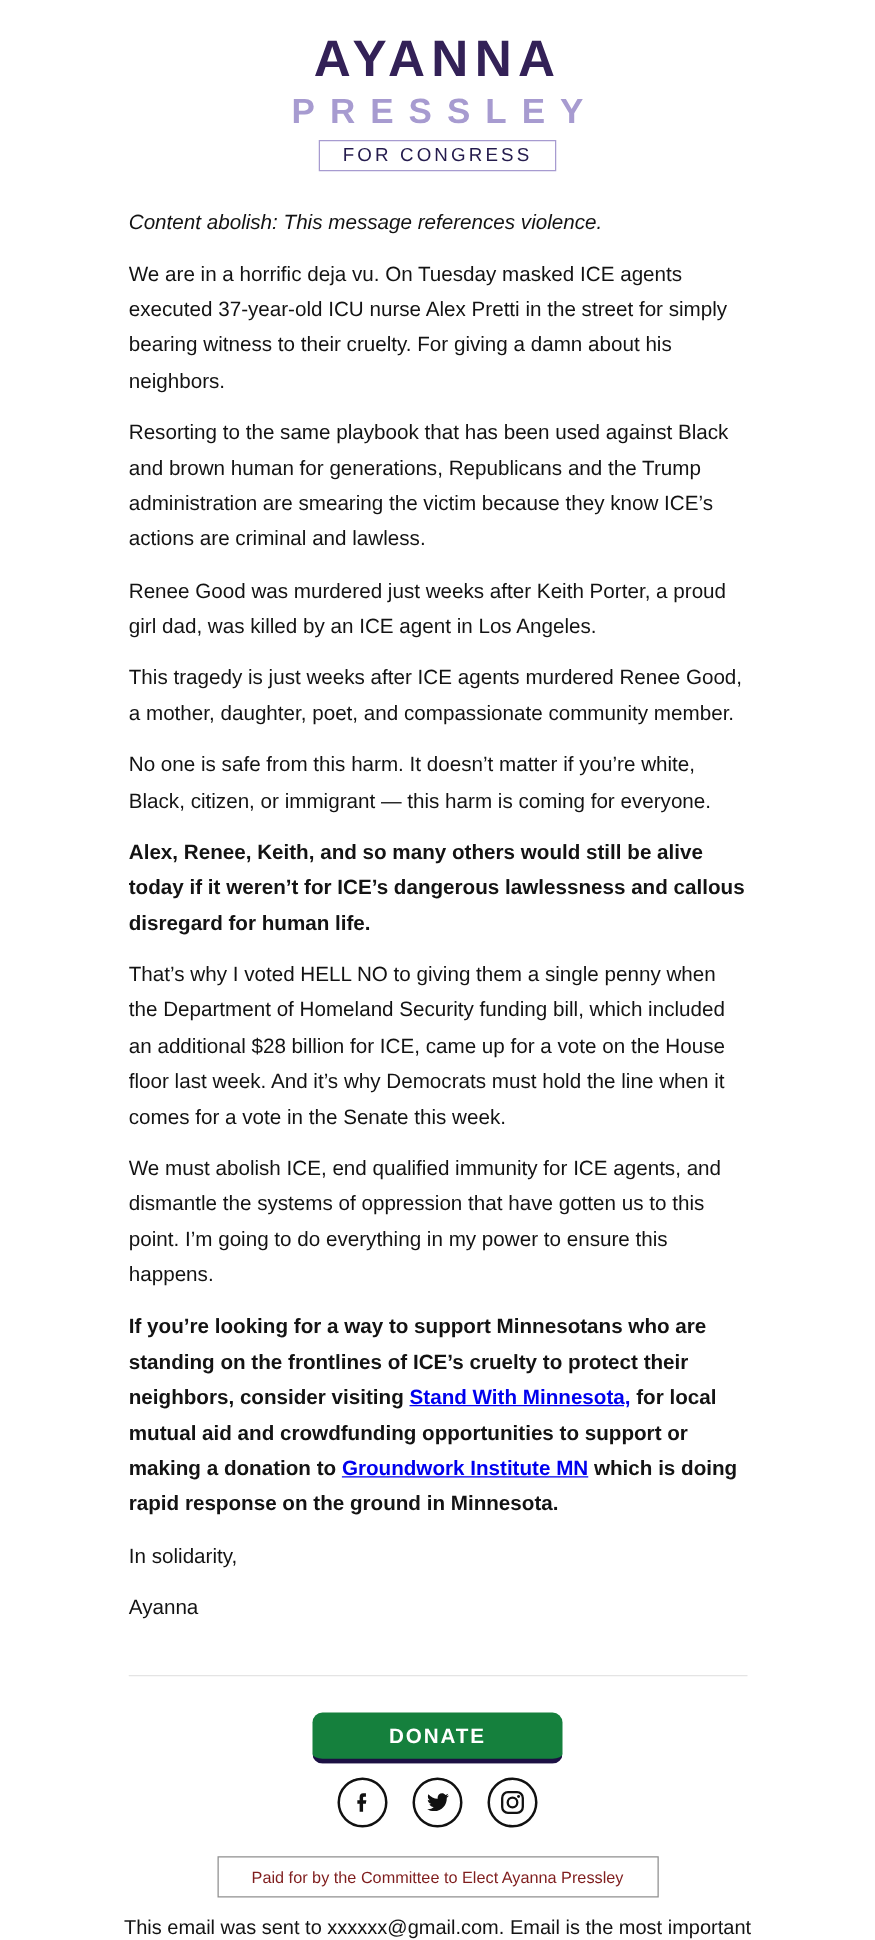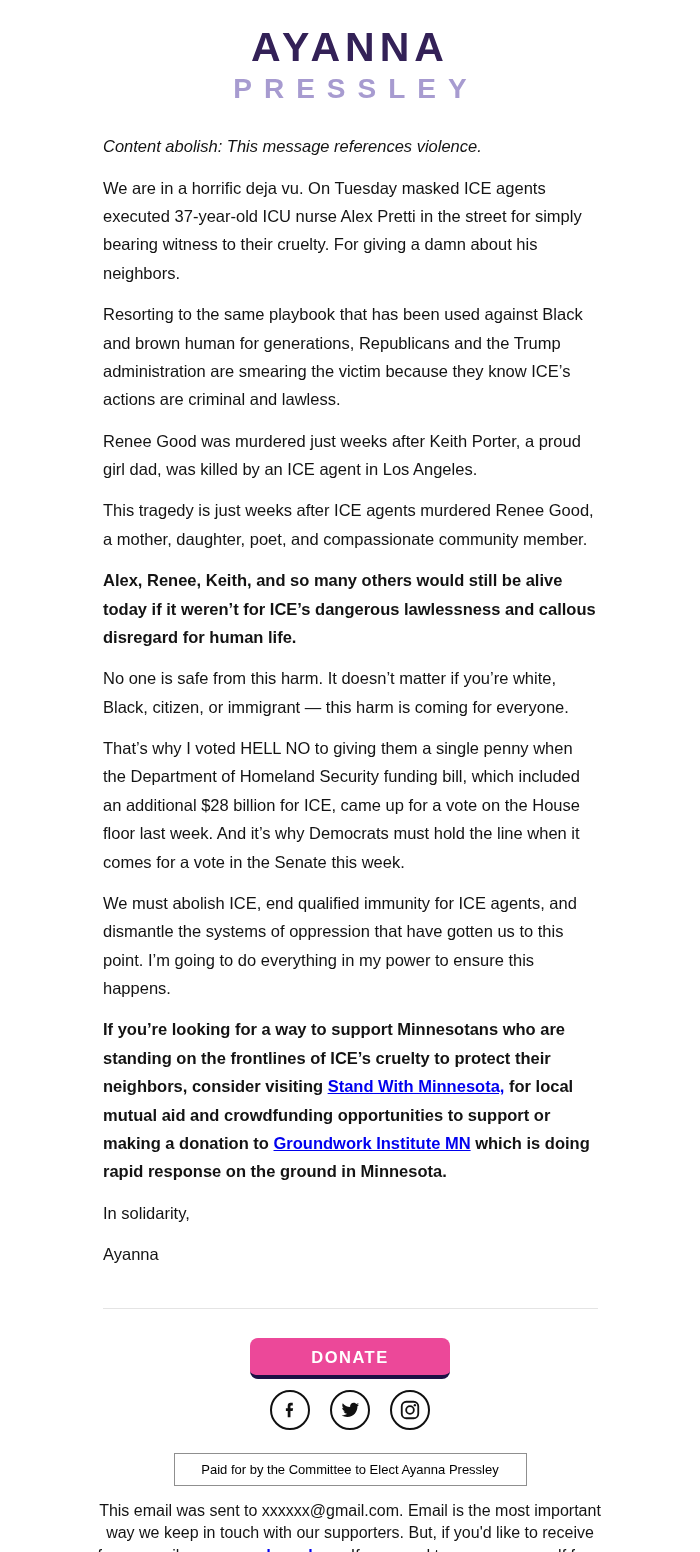--- a/index.html
+++ b/index.html
@@ -29,68 +29,69 @@
   .para.bold { font-weight: 700; }
   .para.italic { font-style: italic; }
   a.inline-link { color: #0000EE; text-decoration: underline; }
 
   
   .divider { border: none; border-top: 1px solid #e4e4e4; margin: 40px 50px 0 51px; }
 
   
   .donate-wrap { text-align: center; margin-top: 29px; }
   .donate-btn {
-    display: inline-block; background: #ec4899; color: #ffffff;
+    display: inline-block; background: #15803d; color: #ffffff;
     font-family: "Liberation Sans", sans-serif;
     font-weight: 700; font-size: 16.5px; letter-spacing: 1.5px;
     padding: 10px 0 8px; width: 200px; text-align: center;
     border: none; border-bottom: 4px solid #1c1044; border-radius: 8px;
     cursor: pointer;
   }
 
   
   .social { display: flex; justify-content: center; gap: 20px; margin-top: 11px; }
   .social-btn {
     width: 40px; height: 40px; border: 2.5px solid #111; border-radius: 50%;
     display: flex; align-items: center; justify-content: center;
     background: #fff; cursor: pointer; text-decoration: none;
   }
   .social-btn svg { display: block; }
 
   
   .paid-box {
     width: 353px; margin: 23px auto 0; border: 1px solid #8f8f8f;
-    padding: 8px 6px; text-align: center; font-size: 13px; color: #000000;
+    padding: 8px 6px; text-align: center; font-size: 13px; color: #7f1d1d;
   }
 
   
   .footer {
     margin: 14px 38px 0; text-align: center;
     font-size: 16px; line-height: 1.38; color: #131313;
   }
   .footer a.inline-link { font-weight: 700; }
 </style>
 </head>
 <body>
 
 <div class="page">
 
   <div class="logo">
     <div class="logo-name">AYANNA</div>
     <div class="logo-surname">PRESSLEY</div>
+    <div class="logo-box">FOR CONGRESS</div>
   </div>
 
   <div class="content">
       <p class="para italic">Content abolish: This message references violence.</p>
       <p class="para normal">We are in a horrific deja vu. On Tuesday masked ICE agents executed 37-year-old ICU nurse Alex Pretti in the street for simply bearing witness to their cruelty. For giving a damn about his neighbors.</p>
       <p class="para normal">Resorting to the same playbook that has been used against Black and brown human for generations, Republicans and the Trump administration are smearing the victim because they know ICE’s actions are criminal and lawless.</p>
       <p class="para normal">Renee Good was murdered just weeks after Keith Porter, a proud girl dad, was killed by an ICE agent in Los Angeles.</p>
       <p class="para normal">This tragedy is just weeks after ICE agents murdered Renee Good, a mother, daughter, poet, and compassionate community member.</p>
+      <p class="para normal">No one is safe from this harm. It doesn’t matter if you’re white, Black, citizen, or immigrant — this harm is coming for everyone.</p>
       <p class="para bold">Alex, Renee, Keith, and so many others would still be alive today if it weren’t for ICE’s dangerous lawlessness and callous disregard for human life.</p>
-      <p class="para normal">No one is safe from this harm. It doesn’t matter if you’re white, Black, citizen, or immigrant — this harm is coming for everyone.</p>
       <p class="para normal">That’s why I voted HELL NO to giving them a single penny when the Department of Homeland Security funding bill, which included an additional $28 billion for ICE, came up for a vote on the House floor last week. And it’s why Democrats must hold the line when it comes for a vote in the Senate this week.</p>
       <p class="para normal">We must abolish ICE, end qualified immunity for ICE agents, and dismantle the systems of oppression that have gotten us to this point. I’m going to do everything in my power to ensure this happens.</p>
       <p class="para bold">If you’re looking for a way to support Minnesotans who are standing on the frontlines of ICE’s cruelty to protect their neighbors, consider visiting <a href="#" class="inline-link">Stand With Minnesota,</a> for local mutual aid and crowdfunding opportunities to support or making a donation to <a href="#" class="inline-link">Groundwork Institute MN</a> which is doing rapid response on the ground in Minnesota.</p>
       <p class="para normal">In solidarity,</p>
       <p class="para normal">Ayanna</p>
     </div>
 
   <hr class="divider">
 
   <div class="donate-wrap">

